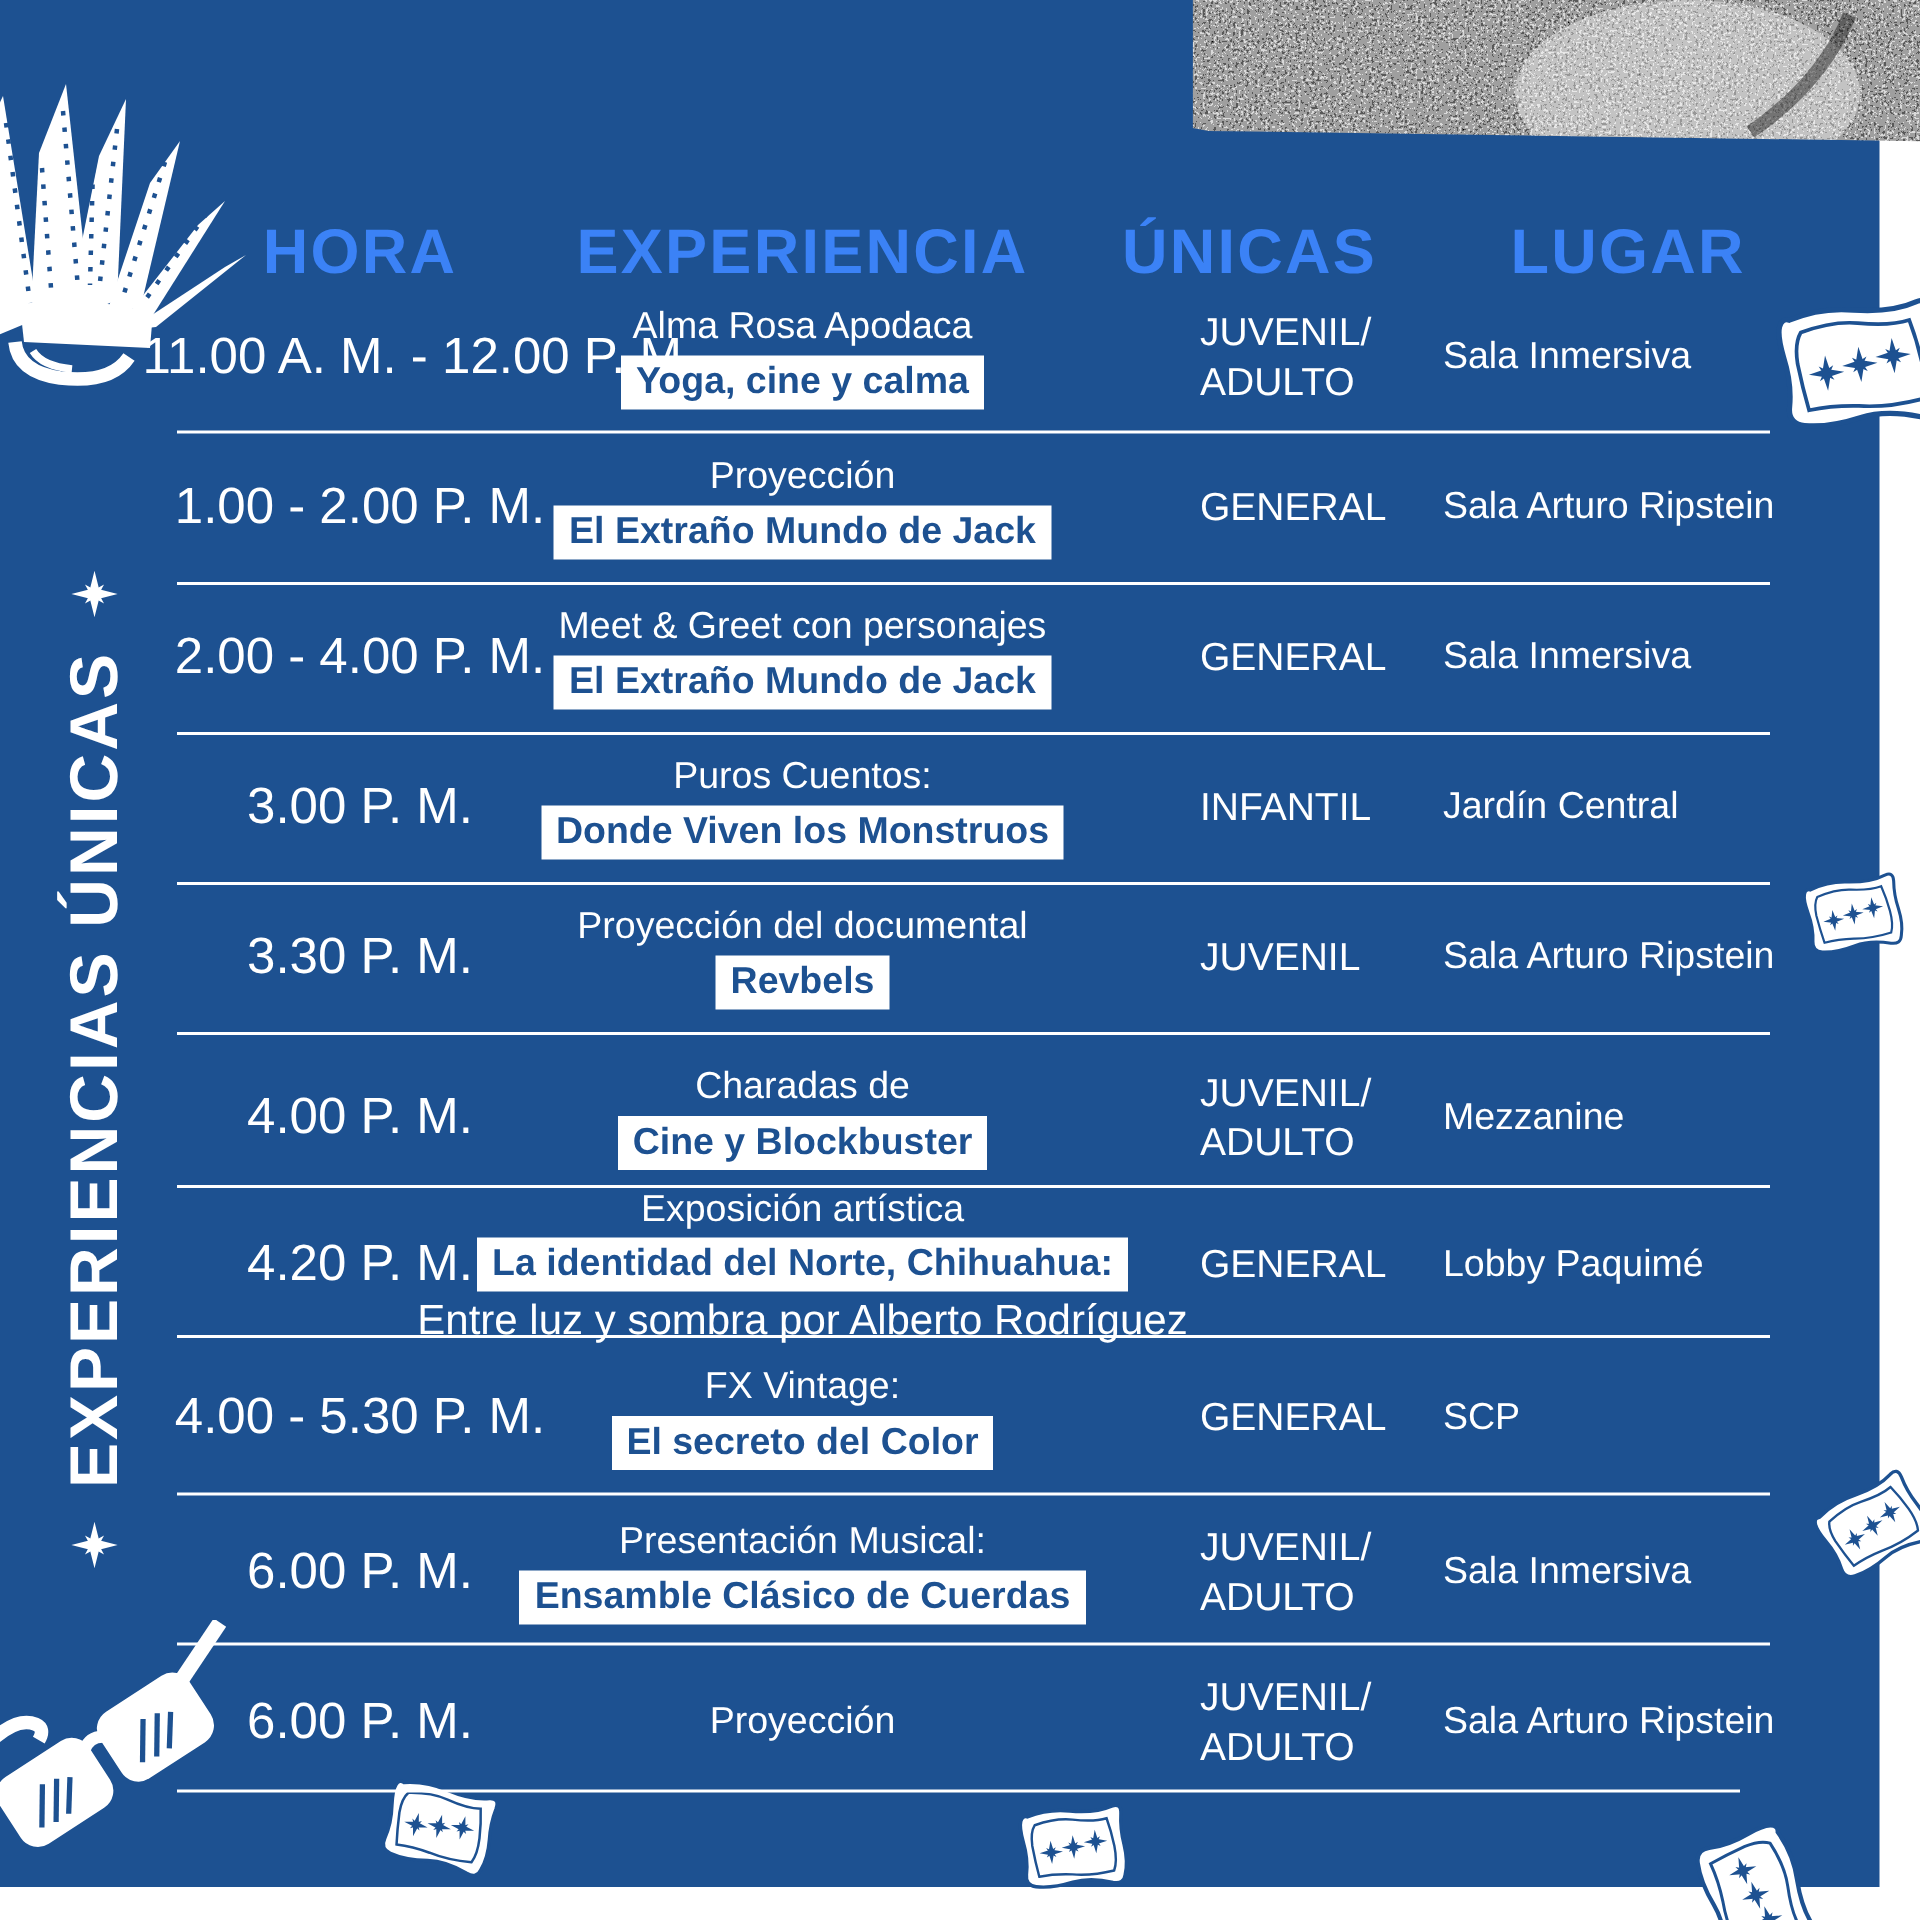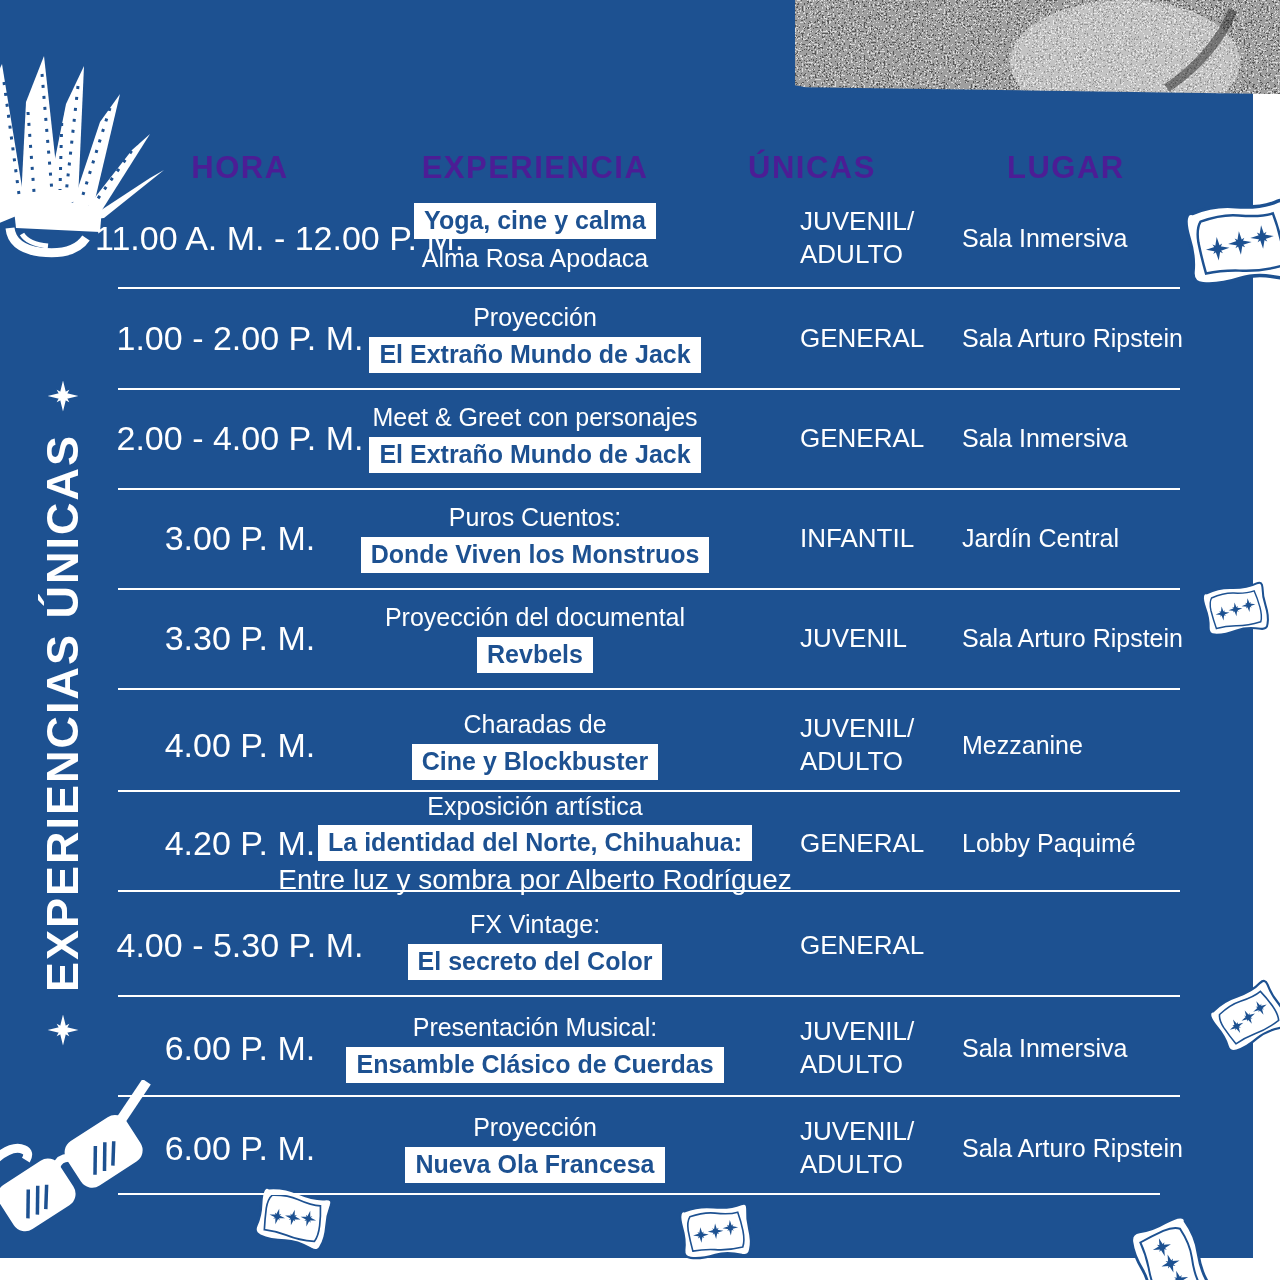--- a/index.html
+++ b/index.html
@@ -11,22 +11,22 @@
   .blue-panel{position:absolute;left:0;top:0;width:1253px;height:1258px;background:#1d5191;}
 
   
   .grain{
     position:absolute;left:795px;top:0;width:485px;height:97px;z-index:3;
     clip-path:polygon(1.2% 0,100% 0,100% 97%,2.2% 90%,0 88%,0 0);
   }
   .grain svg{display:block;}
 
   
-  .hdr{position:absolute;top:148px;height:40px;z-index:5;color:#4c1d95;font-weight:bold;
-       font-size:31px;letter-spacing:1.5px;line-height:40px;}
+  .hdr{position:absolute;top:148px;height:40px;z-index:5;color:#3b82f6;font-weight:bold;
+       font-size:42px;letter-spacing:1.5px;line-height:40px;}
   .hdr.h-hora{left:95px;width:290px;text-align:center;}
   .hdr.h-exp{left:320px;width:430px;text-align:center;}
   .hdr.h-pub{left:748px;}
   .hdr.h-lug{left:1007px;}
 
   .row{position:absolute;left:0;width:1253px;height:100px;z-index:5;}
   .cell{position:absolute;top:50%;transform:translateY(-50%);color:#fff;}
   .c-hora{left:95px;width:290px;text-align:center;font-size:34px;white-space:nowrap;}
   .c-exp{left:320px;width:430px;display:flex;flex-direction:column;align-items:center;gap:5px;}
   .exp-line{font-size:25px;line-height:29px;white-space:nowrap;color:#fff;}
@@ -125,22 +125,22 @@
   </div>
 
   <div class="hdr h-hora">HORA</div>
   <div class="hdr h-exp">EXPERIENCIA</div>
   <div class="hdr h-pub">ÚNICAS</div>
   <div class="hdr h-lug">LUGAR</div>
 
   <div class="row" style="top:188px">
     <div class="cell c-hora">11.00 A. M. - 12.00 P. M.</div>
     <div class="cell c-exp">
+      <span class="exp-line">Alma Rosa Apodaca</span>
       <span class="exp-line hl">Yoga, cine y calma</span>
-      <span class="exp-line">Alma Rosa Apodaca</span>
     </div>
     <div class="cell c-pub">JUVENIL/
 ADULTO</div>
     <div class="cell c-lug">Sala Inmersiva</div>
   </div>
   <div class="divider" style="top:287px"></div>
 
   <div class="row" style="top:288px">
     <div class="cell c-hora">1.00 - 2.00 P. M.</div>
     <div class="cell c-exp">
@@ -209,40 +209,40 @@
   </div>
   <div class="divider" style="top:890px"></div>
 
   <div class="row" style="top:895px">
     <div class="cell c-hora">4.00 - 5.30 P. M.</div>
     <div class="cell c-exp">
       <span class="exp-line">FX Vintage:</span>
       <span class="exp-line hl">El secreto del Color</span>
     </div>
     <div class="cell c-pub">GENERAL</div>
+    <div class="cell c-lug">SCP</div>
   </div>
   <div class="divider" style="top:995px"></div>
 
   <div class="row" style="top:998px">
     <div class="cell c-hora">6.00 P. M.</div>
     <div class="cell c-exp">
       <span class="exp-line">Presentación Musical:</span>
       <span class="exp-line hl">Ensamble Clásico de Cuerdas</span>
     </div>
     <div class="cell c-pub">JUVENIL/
 ADULTO</div>
     <div class="cell c-lug">Sala Inmersiva</div>
   </div>
   <div class="divider" style="top:1095px"></div>
 
   <div class="row" style="top:1098px">
     <div class="cell c-hora">6.00 P. M.</div>
     <div class="cell c-exp">
       <span class="exp-line">Proyección</span>
-      <span class="exp-line hl">Nueva Ola Francesa</span>
     </div>
     <div class="cell c-pub">JUVENIL/
 ADULTO</div>
     <div class="cell c-lug">Sala Arturo Ripstein</div>
   </div>
   <div class="divider short" style="top:1193px"></div>
 
   <svg class="ticket" style="left:1180px;top:198px;width:118px;height:92px;transform:rotate(-5deg)" viewBox="0 0 120 92">
       <use href="#tkt"></use>
     </svg>

